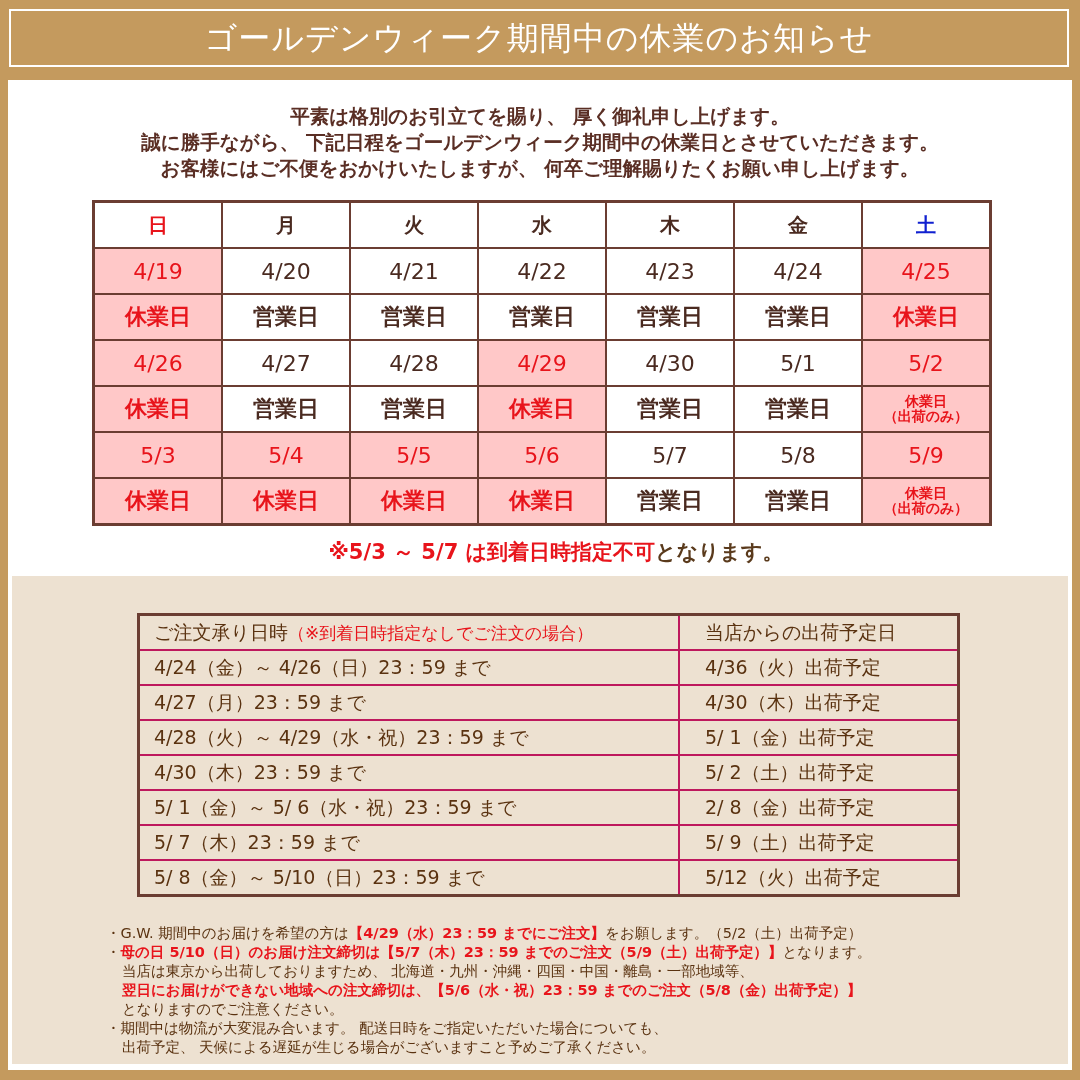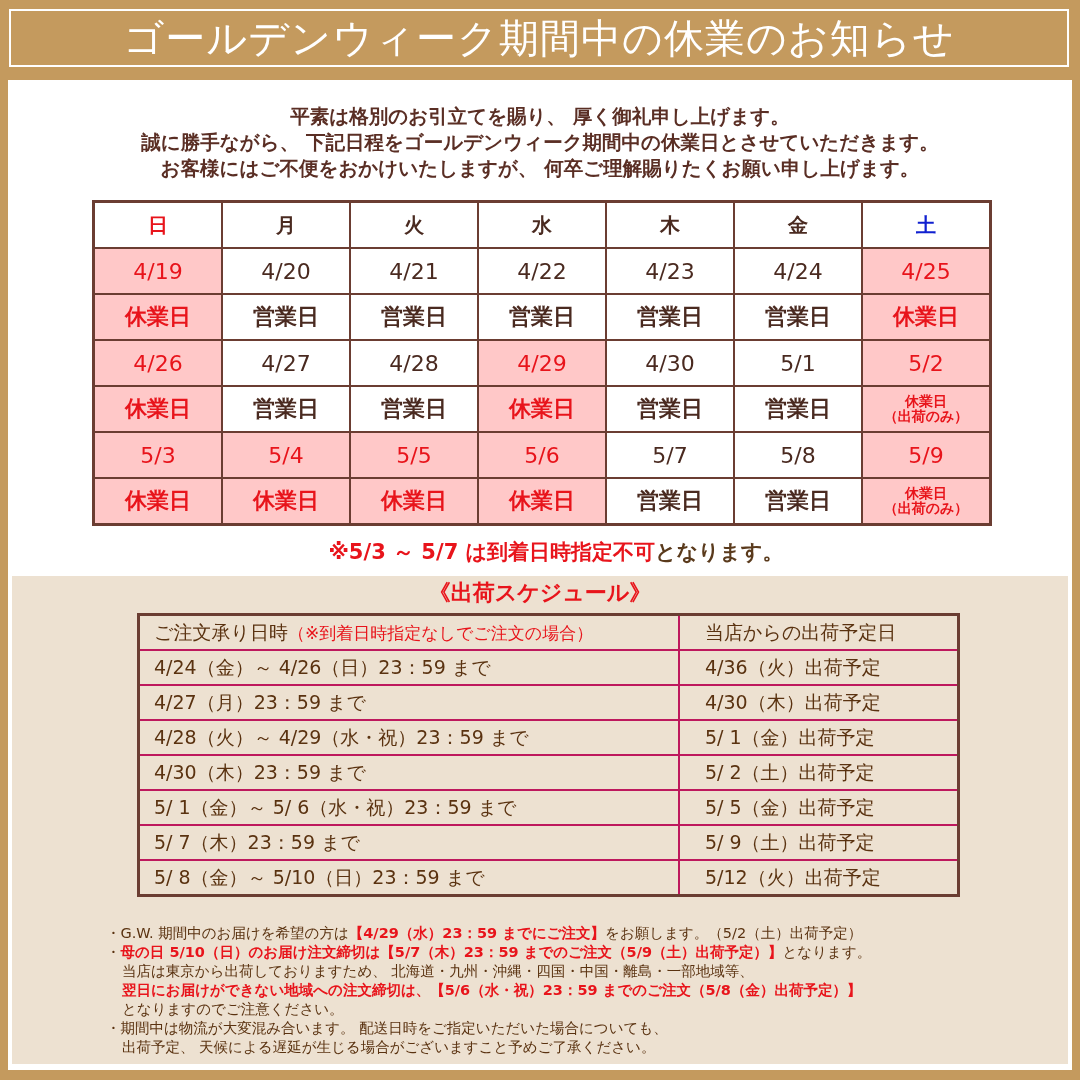--- a/index.html
+++ b/index.html
@@ -9,21 +9,21 @@
     font-family:"DejaVu Sans", sans-serif;
     position:relative;
   }
   .title-band {
     position:absolute; left:9px; top:9px; width:1060px; height:58px;
     border:2px solid #ffffff; box-sizing:border-box;
     background:#C49A5E;
     display:flex; align-items:center; justify-content:center;
   }
   .title-text {
-    color:#ffffff; font-family:"DejaVu Serif", serif; font-size:40px; letter-spacing:1px;
+    color:#ffffff; font-family:"DejaVu Serif", serif; font-size:32px; letter-spacing:1px;
     line-height:1;
     text-align:center;
   }
   .panel {
     position:absolute; left:8px; top:80px; width:1064px; height:990px;
     background:#ffffff;
     border:2px solid #ffffff; box-sizing:border-box;
   }
   .intro {
     position:absolute; left:0; top:22px; width:100%;
@@ -171,21 +171,20 @@
       </td>
     </tr>
   </tbody>
     </table>
 
   <div class="note-line">
     <span class="red">※5/3 ～ 5/7 は到着日時指定不可</span><span class="brown">となります。</span>
   </div>
 
   <div class="beige">
-    <div class="sched-title">《出荷スケジュール》</div>
 
     <table class="sched">
       <tbody>
           <tr>
         <td class="c1"><span>ご注文承り日時</span><span class="hred">（※到着日時指定なしでご注文の場合）</span></td>
         <td class="c2">当店からの出荷予定日</td>
       </tr>
       <tr>
         <td class="c1">4/24（金）～ 4/26（日）23：59 まで</td>
         <td class="c2">4/36（火）出荷予定</td>
@@ -197,21 +196,21 @@
       <tr>
         <td class="c1">4/28（火）～ 4/29（水・祝）23：59 まで</td>
         <td class="c2">5/ 1（金）出荷予定</td>
       </tr>
       <tr>
         <td class="c1">4/30（木）23：59 まで</td>
         <td class="c2">5/ 2（土）出荷予定</td>
       </tr>
       <tr>
         <td class="c1">5/ 1（金）～ 5/ 6（水・祝）23：59 まで</td>
-        <td class="c2">5/ 5（金）出荷予定</td>
+        <td class="c2">2/ 8（金）出荷予定</td>
       </tr>
       <tr>
         <td class="c1">5/ 7（木）23：59 まで</td>
         <td class="c2">5/ 9（土）出荷予定</td>
       </tr>
       <tr>
         <td class="c1">5/ 8（金）～ 5/10（日）23：59 まで</td>
         <td class="c2">5/12（火）出荷予定</td>
       </tr>
     </tbody>

